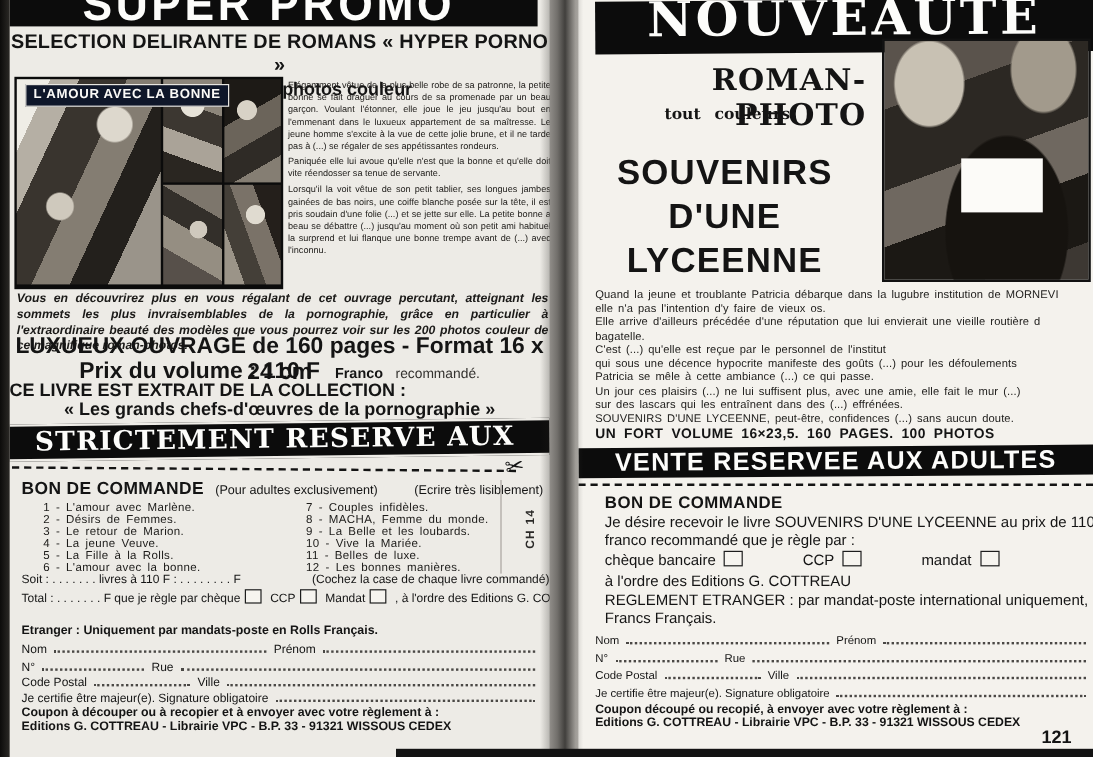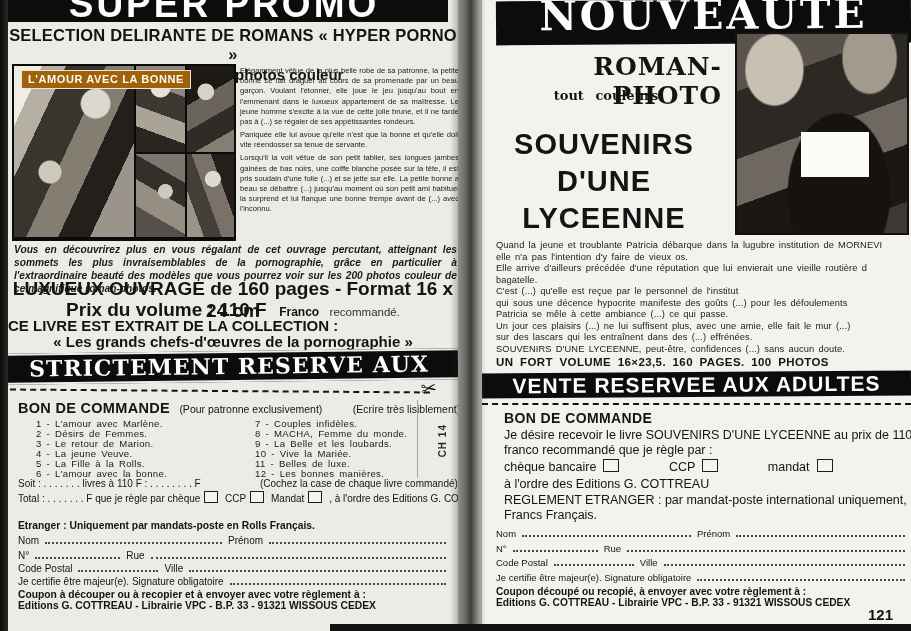--- a/index.html
+++ b/index.html
@@ -44,21 +44,21 @@
     linear-gradient(200deg,#8d867b 0 30%,#3c3731 30% 55%,#aaa398 55% 75%,#2a2621 75%);}
   .ph-c{background:
     radial-gradient(circle at 40% 30%, #d8d2c6 0 12%, rgba(0,0,0,0) 13%),
     linear-gradient(150deg,#1d1a16 0 35%,#6b645a 35% 58%,#2f2b26 58% 80%,#857e73 80%);}
   .ph-d{background:
     radial-gradient(circle at 60% 45%, #cfc9bd 0 13%, rgba(0,0,0,0) 14%),
     linear-gradient(30deg,#57504a 0 28%,#958e82 28% 52%,#332f2a 52% 74%,#7d766c 74%);}
   .ph-e{background:
     radial-gradient(circle at 55% 30%, #e0dbd0 0 12%, rgba(0,0,0,0) 13%),
     linear-gradient(250deg,#241f1b 0 30%,#7a7268 30% 55%,#443f38 55% 78%,#9b9488 78%);}
-  #lp-photo-label{left:13px;top:70px;background:#a16207;color:#fbfaf7;font-weight:bold;font-size:11px;
+  #lp-photo-label{left:13px;top:70px;background:#0f172a;color:#fbfaf7;font-weight:bold;font-size:11px;
     letter-spacing:.6px;padding:2px 6px 3px;z-index:3;border:1px solid #e8e6e0;}
   #lp-synopsis{left:232px;top:66px;width:219px;font-size:7.6px;line-height:1.34;text-align:justify;color:#24221f;}
   #lp-synopsis p{margin:0 0 3px 0;}
   #lp-blurb{left:6px;top:243px;width:443px;font-style:italic;font-weight:bold;font-size:10.2px;line-height:1.28;text-align:justify;color:#1b1a18;}
   #lp-offer{left:0;top:278px;width:450px;text-align:center;font-weight:bold;font-size:19px;}
   #lp-price{left:0;top:299px;width:450px;text-align:center;}
   #lp-price .p-main{font-weight:bold;font-size:19px;}
   #lp-price .p-franco{font-weight:bold;font-size:12px;margin-left:8px;}
   #lp-price .p-reco{font-size:11.5px;margin-left:6px;color:#33312e;margin-top:12px;}
   #lp-col1{left:0;top:317px;width:450px;font-weight:bold;font-size:15px;}
@@ -174,21 +174,21 @@
 
   <div id="lp-adults" class="abs black-banner">
     <span>STRICTEMENT RESERVE AUX ADULTES</span>
   </div>
 
   <div id="lp-cut" class="abs cutline"></div>
   <div id="lp-scissors" class="abs">✂</div>
 
   <div id="lpf-head" class="abs fline">
     <span class="t">BON DE COMMANDE</span>
-    <span class="s1">(Pour patronne exclusivement)</span>
+    <span class="s1">(Pour adultes exclusivement)</span>
     <span class="s2">(Ecrire très lisiblement)</span>
   </div>
 
   <div id="lpf-col1" class="abs booklist">
     <div>1 - L'amour avec Marlène.</div>
     <div>2 - Désirs de Femmes.</div>
     <div>3 - Le retour de Marion.</div>
     <div>4 - La jeune Veuve.</div>
     <div>5 - La Fille à la Rolls.</div>
     <div>6 - L'amour avec la bonne.</div>

